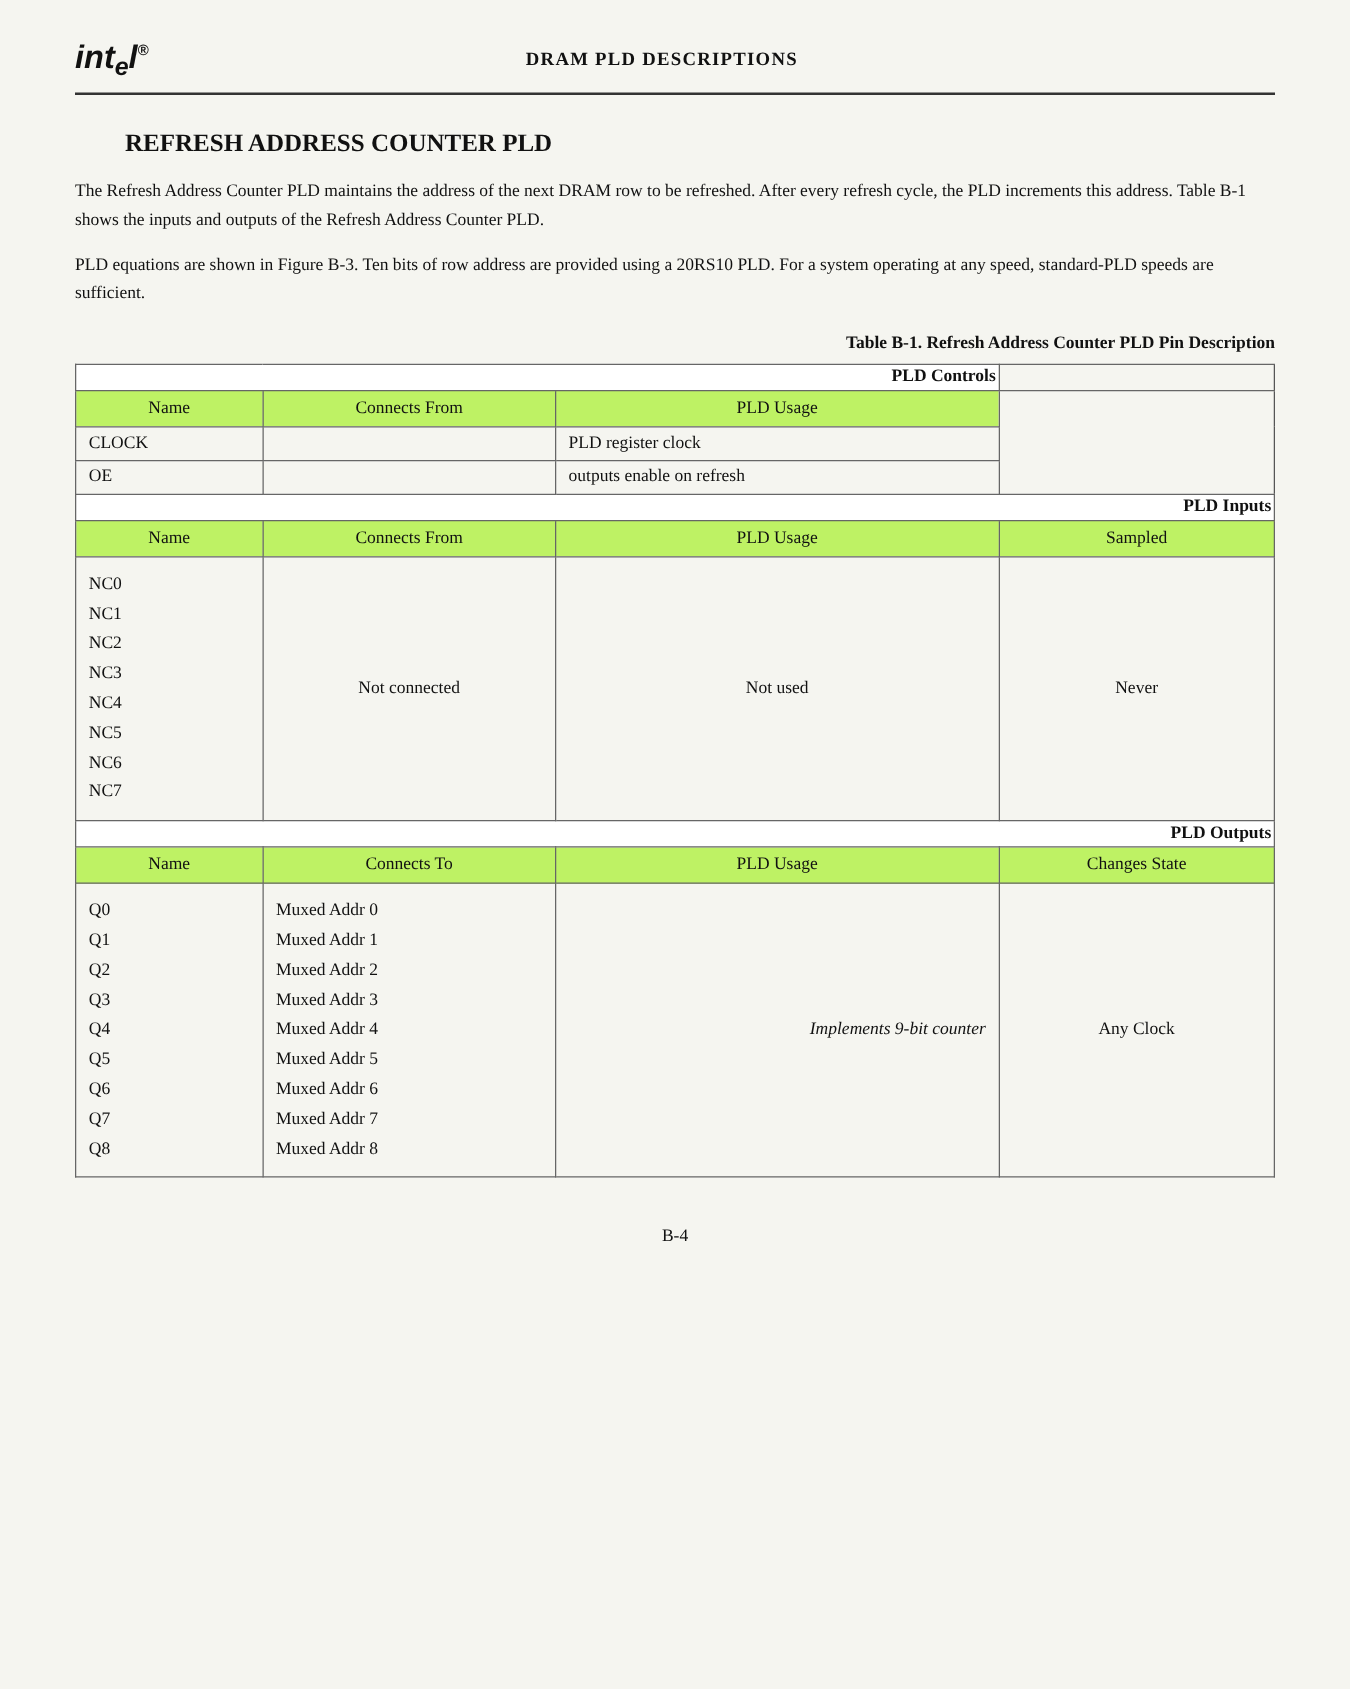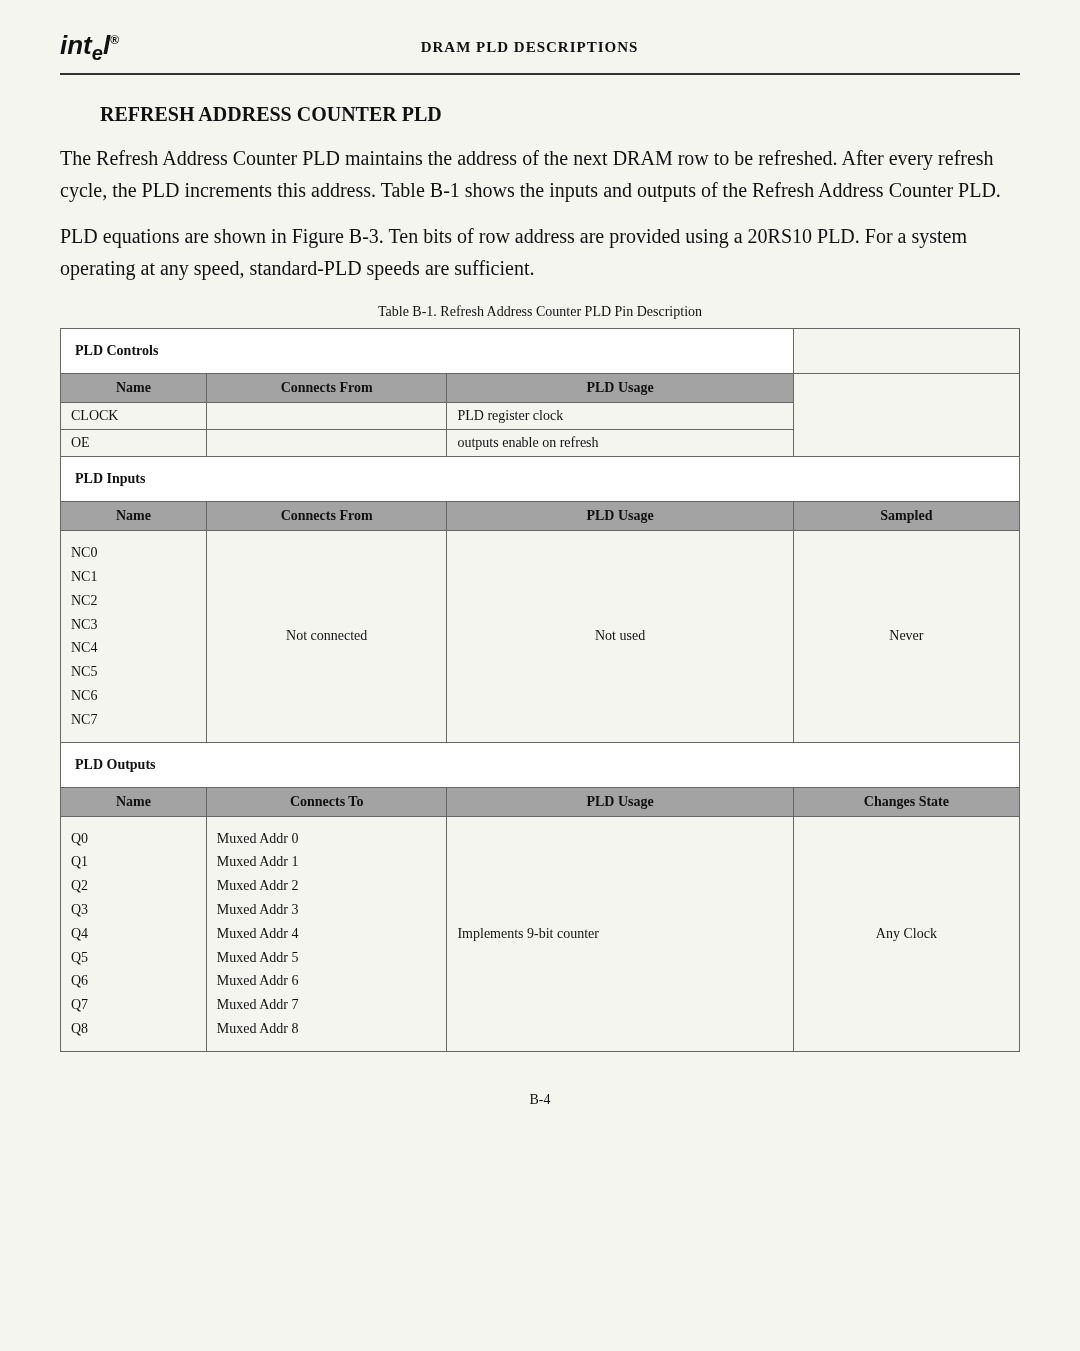--- a/index.html
+++ b/index.html
@@ -34,53 +34,53 @@
       text-align: center;
       flex: 1;
     }
     .page-title {
       font-size: 20px;
       font-weight: bold;
       margin-bottom: 16px;
       margin-left: 40px;
     }
     .body-text {
-      font-size: 20px;
+      font-size: 14px;
       line-height: 1.6;
       margin-bottom: 14px;
     }
     .table-caption {
-      text-align: center;
-      font-weight: normal;
+      text-align: right;
+      font-weight: bold;
       font-size: 14px;
       margin-bottom: 8px;
       margin-top: 20px;
     }
     .main-table {
       width: 100%;
       border-collapse: collapse;
       border: 1.5px solid #555;
       margin-bottom: 30px;
     }
     .main-table td, .main-table th {
       border: 1px solid #666;
       padding: 6px 10px;
       vertical-align: top;
       font-size: 14px;
     }
     .section-header td {
       background: #fff;
-      text-align: left;
-      font-weight: bold;
-      font-size: 14px;
-      padding: 14px;
+      text-align: right;
+      font-weight: bold;
+      font-size: 14px;
+      padding: 2px;
     }
     .col-header th {
-      background: #a3a3a3;
-      font-weight: bold;
+      background: #bef264;
+      font-weight: normal;
       text-align: center;
       font-size: 14px;
       padding: 6px 10px;
     }
     .data-row td {
       font-size: 14px;
       padding: 5px 10px;
       vertical-align: middle;
       margin-left: 32px;
     }
@@ -185,19 +185,19 @@
 Q8</td>
     <td style="white-space:pre-line; line-height:1.7;margin-left:24px;">Muxed Addr 0
 Muxed Addr 1
 Muxed Addr 2
 Muxed Addr 3
 Muxed Addr 4
 Muxed Addr 5
 Muxed Addr 6
 Muxed Addr 7
 Muxed Addr 8</td>
-    <td style="text-align:left; vertical-align:middle;">Implements 9-bit counter</td>
+    <td style="text-align:right; vertical-align:middle;font-style:italic;">Implements 9-bit counter</td>
     <td style="text-align:center; vertical-align:middle;">Any Clock</td>
   </tr>
 </tbody>
   </table>
 
 <div class="page-number">B-4</div>
 
 </body></html>

